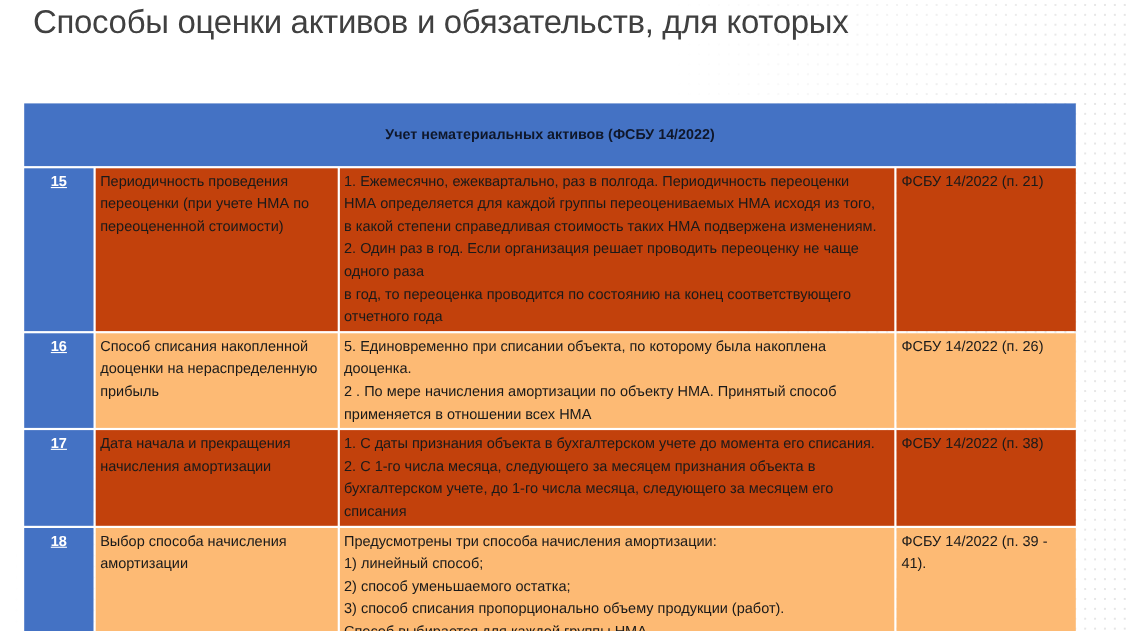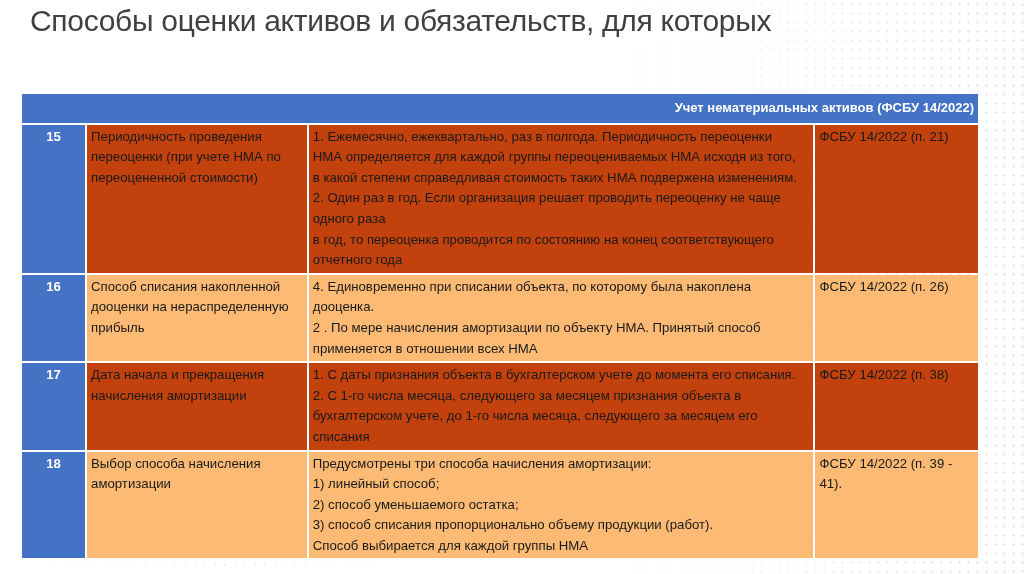--- a/index.html
+++ b/index.html
@@ -30,27 +30,28 @@
     font-size: 30px; line-height: 38px;
     letter-spacing: -0.3px;
   }
   table {
     position: absolute; left: 20px; top: 92px;
     width: 960px;
     border-collapse: separate; border-spacing: 2px 2px;
     font-size: 13.2px; line-height: 20.6px; color: #1a1a1a;
   }
   th.section {
-    background: #4472c4; color: #ffffff; font-weight: bold;
-    height: 20px; font-size: 13px; text-align: right; padding: 4px;
+    background: #4472c4; color: #0f172a; font-weight: bold;
+    height: 20px; font-size: 13px; text-align: center; padding: 18px;
   }
   td { vertical-align: top; padding: 2px 4px 2px 4px; }
   td.num {
     background: #4472c4; color: #ffffff; font-weight: bold; text-align: center;
     width: 56px;
+    text-decoration: underline;
   }
   tr.odd td.cell { background: #c2410c; }
   tr.even td.cell { background: #fdba74; }
   td.c-name { width: 212px; }
   td.c-desc { width: 497px; }
   td.c-ref { width: 157px; }
   .line { display: block; white-space: nowrap; }
 </style>
 </head>
 <body>
@@ -88,21 +89,21 @@
   </tr>
 
   <tr class="even" style="height:80px">
     <td class="num">16</td>
     <td class="cell c-name">
       <span class="line">Способ списания накопленной</span>
       <span class="line">дооценки на нераспределенную</span>
       <span class="line">прибыль</span>
     </td>
     <td class="cell c-desc">
-      <span class="line">4. Единовременно при списании объекта, по которому была накоплена</span>
+      <span class="line">5. Единовременно при списании объекта, по которому была накоплена</span>
       <span class="line">дооценка.</span>
       <span class="line">2 . По мере начисления амортизации по объекту НМА. Принятый способ</span>
       <span class="line">применяется в отношении всех НМА</span>
     </td>
     <td class="cell c-ref">ФСБУ 14/2022 (п. 26)</td>
   </tr>
 
   <tr class="odd" style="height:85px">
     <td class="num">17</td>
     <td class="cell c-name">

